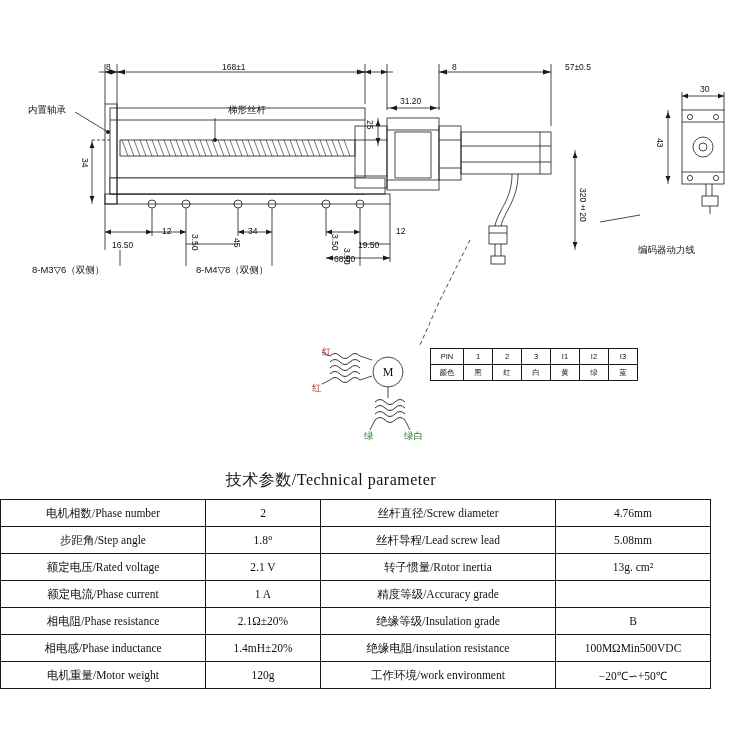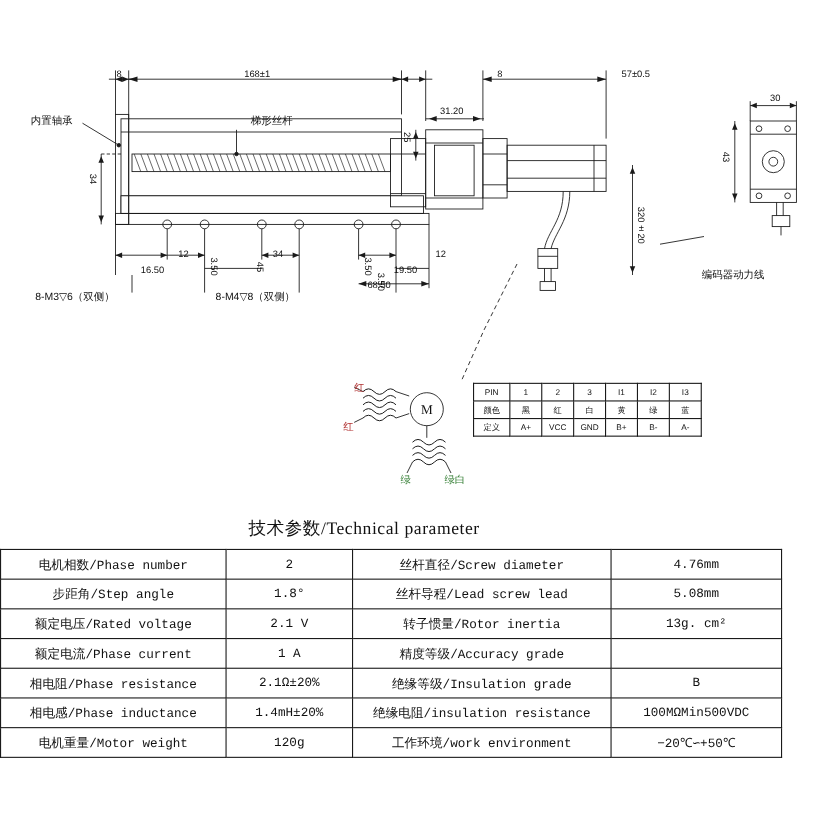--- a/index.html
+++ b/index.html
@@ -6,21 +6,21 @@
   body{width:750px;height:750px;background:#ffffff;font-family:"Liberation Sans",sans-serif;color:#111;overflow:hidden;position:relative;}
   #drawing{position:absolute;left:0;top:0;width:750px;height:460px;}
   .lbl{position:absolute;font-size:9px;color:#111;white-space:nowrap;font-family:"Liberation Sans",sans-serif;}
   .lbl.cn{font-size:9.5px;}
   .dim{position:absolute;font-size:8.5px;color:#111;white-space:nowrap;}
   .vert{writing-mode:vertical-rl;text-orientation:mixed;}
   
   #specwrap{position:absolute;left:0;top:462px;width:662px;height:288px;}
   #spectitle{text-align:center;font-size:16px;font-family:"Liberation Serif",serif;letter-spacing:.5px;margin:8px 0 8px 0;color:#111;}
   table.spec{border-collapse:collapse;margin:0 auto;width:690px;table-layout:fixed;}
-  table.spec td{border:1px solid #1a1a1a;height:26px;font-size:11.5px;text-align:center;color:#111;font-family:Liberation Mono, monospace;padding:0 2px;}
+  table.spec td{border:1px solid #1a1a1a;height:26px;font-size:11.5px;text-align:center;color:#111;font-family:Liberation Serif, serif;padding:0 2px;}
   table.spec td.k{width:200px;}
   table.spec td.v{width:110px;}
   table.spec td.k2{width:230px;}
   table.spec td.v2{width:150px;}
   
   #pintable{position:absolute;left:430px;top:348px;}
   #pintable table{border-collapse:collapse;padding-left:32px;}
   #pintable td{border:1px solid #1a1a1a;font-size:7.5px;width:26px;height:13px;text-align:center;color:#111;}
   #pintable td.h{width:30px;}
   svg{display:block;}
@@ -262,21 +262,21 @@
   <div class="dim" style="left:222px;top:62px;">168±1</div>
   <div class="dim" style="left:452px;top:62px;">8</div>
   <div class="dim" style="left:565px;top:62px;">57±0.5</div>
   <div class="dim" style="left:400px;top:96px;">31.20</div>
   <div class="dim vert" style="left:365px;top:120px;">25</div>
   <div class="dim vert" style="left:80px;top:158px;">34</div>
   <div class="dim" style="left:700px;top:84px;">30</div>
   <div class="dim vert" style="left:655px;top:138px;">43</div>
   <div class="dim vert" style="left:578px;top:188px;">320±20</div>
 
-  <div class="dim" style="left:128px;top:240px;">16.50</div>
+  <div class="dim" style="left:112px;top:240px;">16.50</div>
   <div class="dim" style="left:162px;top:226px;">12</div>
   <div class="dim vert" style="left:190px;top:234px;">3.50</div>
   <div class="dim vert" style="left:232px;top:238px;">45</div>
   <div class="dim" style="left:248px;top:226px;">34</div>
   <div class="dim vert" style="left:330px;top:234px;">3.50</div>
   <div class="dim" style="left:396px;top:226px;">12</div>
   <div class="dim" style="left:358px;top:240px;">19.50</div>
   <div class="dim vert" style="left:342px;top:248px;">3.50</div>
   <div class="dim" style="left:334px;top:254px;">68.50</div>
 
@@ -294,29 +294,20 @@
       </tr>
       <tr>
         <td class="h">颜色</td>
         <td>黑</td>
         <td>红</td>
         <td>白</td>
         <td>黄</td>
         <td>绿</td>
         <td>蓝</td>
       </tr>
-      <tr>
-        <td class="h">定义</td>
-        <td>A+</td>
-        <td>VCC</td>
-        <td>GND</td>
-        <td>B+</td>
-        <td>B-</td>
-        <td>A-</td>
-      </tr>
     </tbody>
       </table>
   </div>
 
 </div>
 
 <div id="specwrap">
   <div id="spectitle">技术参数/Technical parameter</div>
   <table class="spec">
     <tbody>

